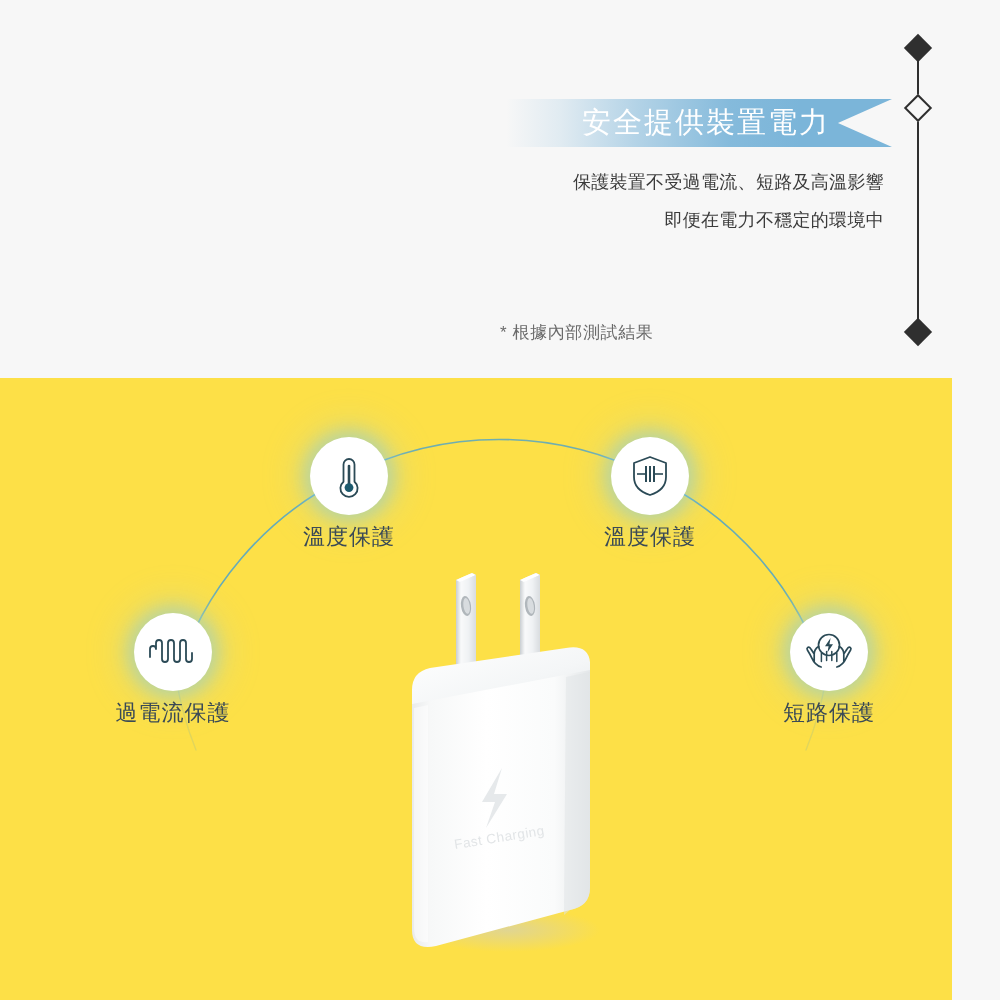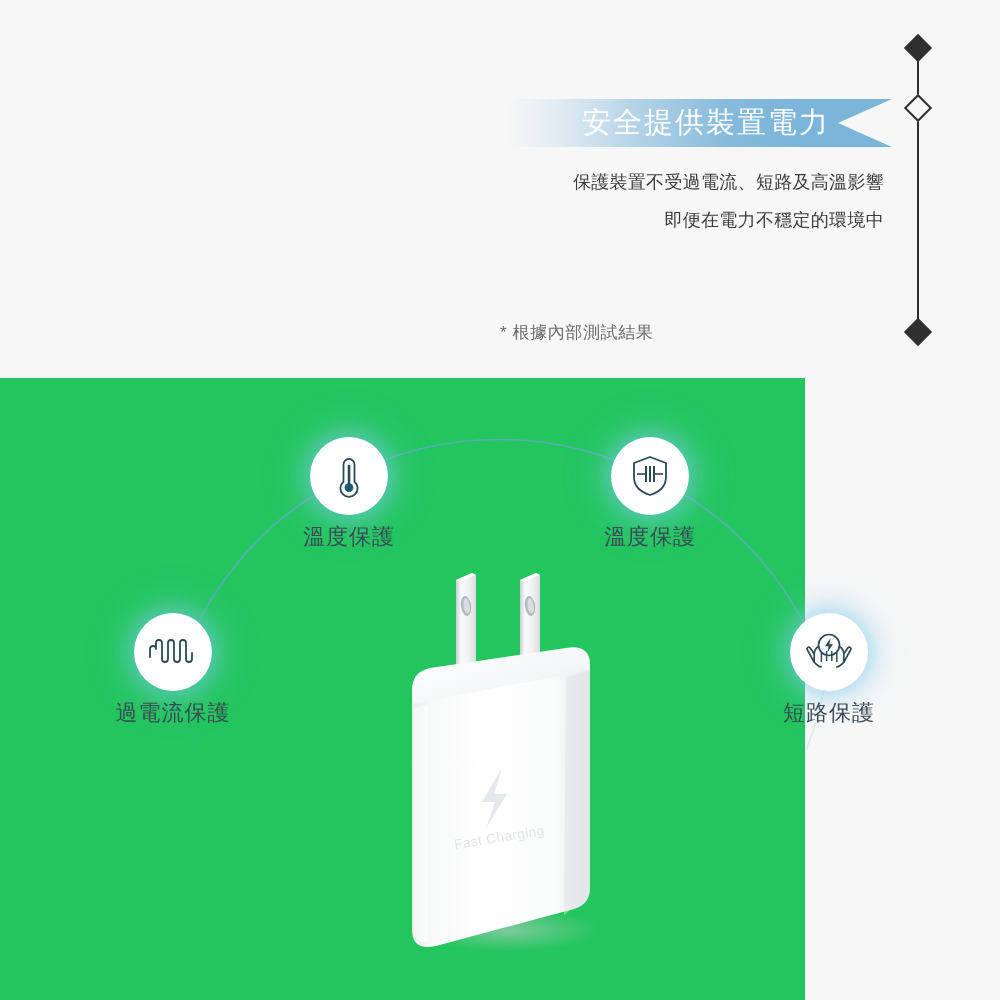--- a/index.html
+++ b/index.html
@@ -76,22 +76,22 @@
     text-align:left;
     color:#6a6a6a;
     font-size:17px;
     letter-spacing:0.6px;
     margin-top:13px;
   }
 
   
   .diagram {
     position:absolute; left:0; top:378px;
-    width:805px; height:622px;
-    background:#22c55e;
+    width:952px; height:622px;
+    background:#fde047;
   }
 
   .arc-svg { position:absolute; left:0; top:0; width:1000px; height:622px; }
 
   
   .node { position:absolute; width:0; height:0; }
   .node-bubble {
     position:absolute;
     width:78px; height:78px;
     left:-39px; top:-39px;

